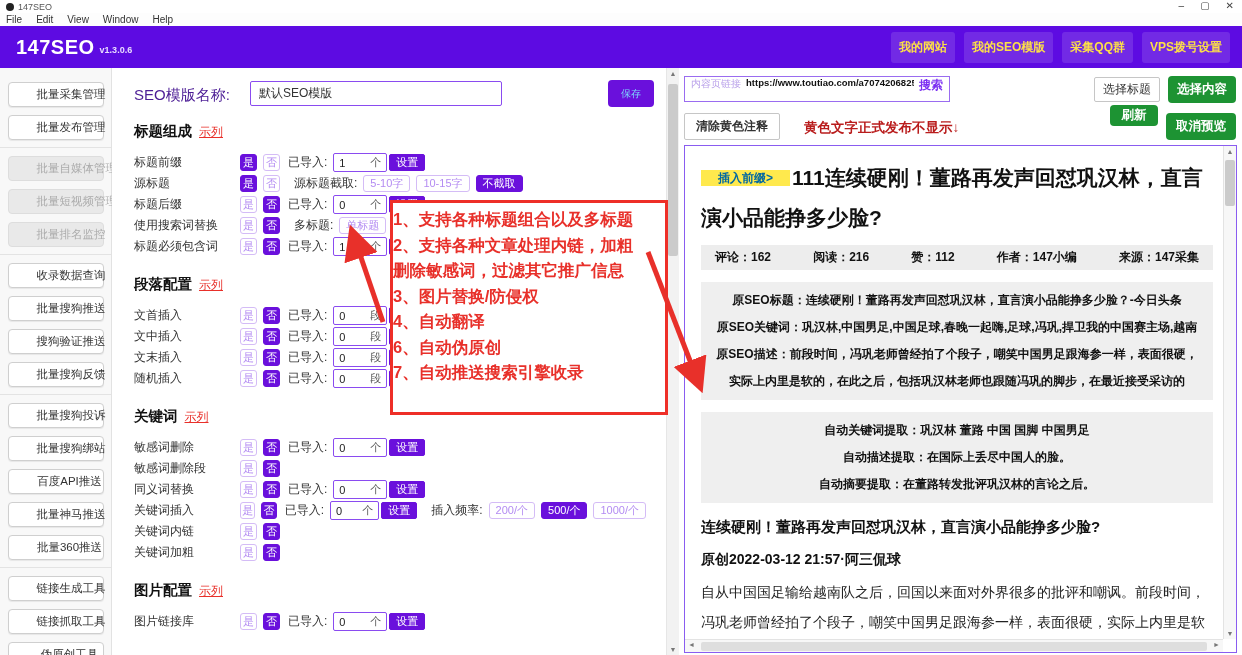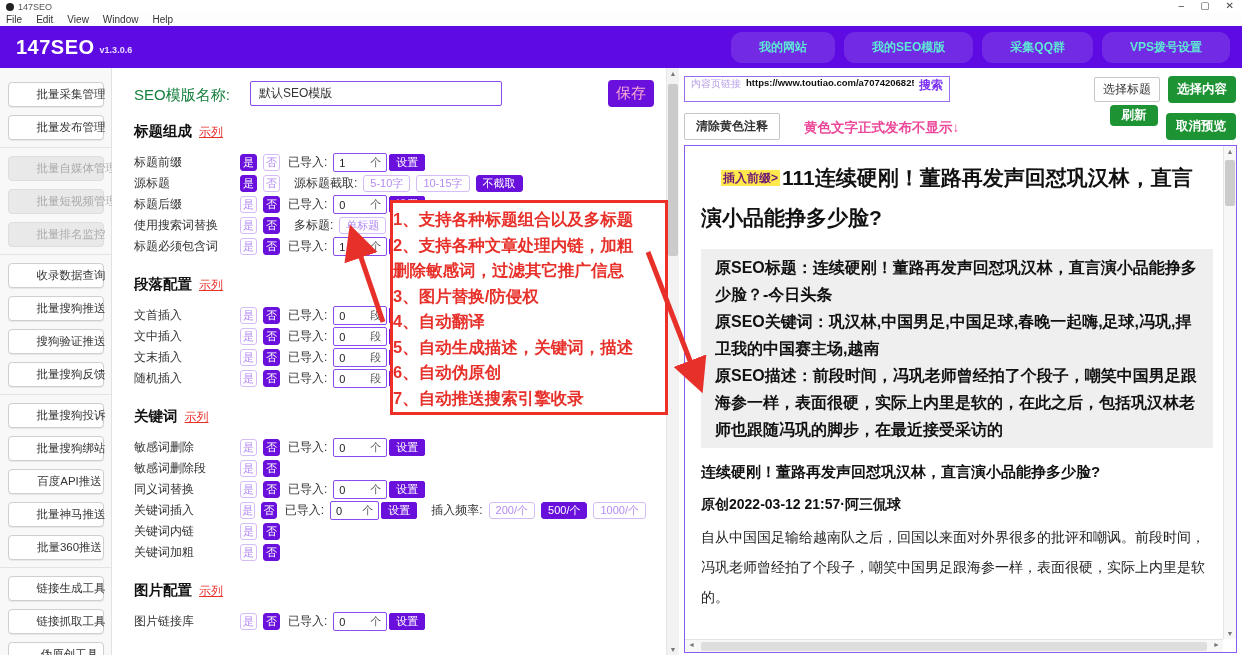--- a/index.html
+++ b/index.html
@@ -14,39 +14,39 @@
   .wincontrols span { cursor:default; }
   .menubar { position:absolute; left:0; top:13px; width:1242px; height:13px; background:#fdfdfd;
     display:flex; gap:14px; align-items:center; padding:0 6px; font-size:10px; color:#333; }
 
   
   .appheader { position:absolute; left:0; top:26px; width:1242px; height:42px; background:#5d0be2;
     display:flex; align-items:center; }
   .brand { color:#fff; font-size:20px; font-weight:bold; margin-left:16px; letter-spacing:.5px; }
   .ver { color:#e8dcff; font-size:9px; font-weight:bold; margin-left:5px; margin-top:6px; }
   .headernav { position:absolute; right:12px; top:0; height:42px; display:flex; align-items:center; gap:9px; }
-  .nav-pill { background:rgba(255,255,255,.13); color:#5eead4; font-size:12px; font-weight:bold;
-    padding:7px 28px; border-radius:11px; cursor:pointer; white-space:nowrap; }
+  .nav-pill { background:rgba(255,255,255,.13); color:#fde047; font-size:12px; font-weight:bold;
+    padding:7px 8px; border-radius:3px; cursor:pointer; white-space:nowrap; }
 
   
   .sidebar { position:absolute; left:0; top:68px; width:112px; height:587px; background:#f8f8f8;
     border-right:1px solid #e2e2e2; padding-top:6px; }
   .side-btn { display:block; width:96px; height:25px; margin:8px auto 0; background:#fff;
     border:1px solid #cfcfcf; border-radius:4px; font-size:11.5px; color:#333;
     box-shadow:0 1px 1px rgba(0,0,0,.07); cursor:pointer; font-family:inherit; white-space:nowrap;padding-left:28px; }
   .side-btn.disabled { background:#e9e9e9; color:#ababab; border-color:#ddd; box-shadow:none; }
   .side-sep { height:1px; background:#e3e3e3; margin:7px 0 0; }
 
   
   .main { position:absolute; left:112px; top:68px; width:554px; height:587px; background:#fff; }
-  .name-label { position:absolute; left:22px; top:18px; font-size:15px; color:#15803d; }
+  .name-label { position:absolute; left:22px; top:18px; font-size:15px; color:#4c1d95; }
   .name-input { position:absolute; left:138px; top:13px; width:252px; height:25px;
     border:1px solid #8a4bf0; border-radius:2px; font-size:12px; padding:0 8px; color:#333; font-family:inherit; }
   .save { position:absolute; left:496px; top:12px; width:46px; height:27px; background:#6a10dc;
-    color:#f9a8d4; border:none; border-radius:4px; font-size:15px; cursor:pointer; font-family:inherit; }
+    color:#7dd3fc; border:none; border-radius:4px; font-size:10px; cursor:pointer; font-family:inherit; }
   .fsections { position:absolute; left:22px; top:54px; right:14px; }
   .fsection { margin-bottom:18px; }
   .ftitle-row { height:20px; margin-bottom:10px; }
   .ftitle { font-size:14.5px; font-weight:bold; color:#111; }
   .fexample { font-size:12px; color:#e8302a; text-decoration:underline; margin-left:7px; cursor:pointer; }
   .frow { height:21px; display:flex; align-items:center; font-size:12px; color:#333; }
   .flabel { width:106px; flex:none; white-space:nowrap; }
   .chip { display:inline-flex; align-items:center; justify-content:center; height:17px;
     padding:0 6px; border-radius:3px; font-size:11px; margin-right:6px; cursor:pointer; white-space:nowrap; }
   .chip.on  { background:#6a10dc; color:#fff; border:1px solid #6a10dc; }
@@ -79,35 +79,35 @@
   .url-label { font-size:10px; color:#b9a0ea; flex:none; }
   .url-text { font-size:9.5px; color:#111; font-weight:bold; flex:1; overflow:hidden; white-space:nowrap; }
   .search-link { font-size:12px; color:#7b2ff2; font-weight:bold; flex:none; cursor:pointer; }
   .btn-outline { position:absolute; background:#fff; border:1px solid #c6c6c6; border-radius:2px;
     font-size:12px; color:#333; cursor:pointer; font-family:inherit; }
   .btn-green { position:absolute; background:#1d9333; border:none; border-radius:4px; color:#fff;
     font-size:12.5px; font-weight:bold; cursor:pointer; font-family:inherit; }
   .sel-title { right:82px; top:9px; width:66px; height:25px; }
   .sel-content { right:6px; top:8px; width:68px; height:27px; }
   .clear-btn { left:2px; top:45px; width:96px; height:27px; font-weight:bold; }
-  .yellow-note { position:absolute; left:122px; top:51px; font-size:13.5px; color:#ec4899; font-weight:bold; }
+  .yellow-note { position:absolute; left:122px; top:51px; font-size:13.5px; color:#b91c1c; font-weight:bold; }
   .refresh-btn { right:84px; top:37px; width:48px; height:21px; }
   .cancel-btn { right:6px; top:45px; width:70px; height:27px; }
 
   .preview { position:absolute; left:2px; top:77px; width:553px; height:508px; border:1px solid #8a5cf0;
     background:#fff; }
   .pv-content { position:absolute; left:0; top:0; right:13px; bottom:13px; overflow:hidden;
     padding:10px 10px 0 16px; }
   .pv-title { font-size:21px; font-weight:bold; color:#111; line-height:39px; margin-top:2px; }
-  .prefix-chip { background:#ffe94d; color:#701a75; font-size:12px; font-weight:bold; padding:1px 2px;
-    vertical-align:3px; margin-right:2px;margin-left:20px; }
+  .prefix-chip { background:#ffe94d; color:#0369a1; font-size:12px; font-weight:bold; padding:1px 17px;
+    vertical-align:3px; margin-right:2px; }
   .metabar { margin-top:8px; background:#ededed; height:25px; display:flex; align-items:center;
     justify-content:space-between; padding:0 14px; font-size:12px; font-weight:bold; color:#111; }
-  .graybox { margin-top:12px; background:#efefef; padding:5px 14px; font-size:16px; font-weight:bold;
-    color:#111; line-height:27px; }
+  .graybox { margin-top:12px; background:#efefef; padding:5px 14px; font-size:12px; font-weight:bold;
+    color:#111; line-height:27px;text-align:center; }
   .pv-subtitle { margin-top:15px; font-size:15px; font-weight:bold; color:#111; }
   .pv-byline { margin-top:14px; font-size:14px; font-weight:bold; color:#111; }
   .pv-body { margin-top:8px; font-size:14px; color:#222; line-height:30px; }
 
   .pv-scroll-v { position:absolute; right:0; top:0; bottom:13px; width:13px; background:#f7f7f7;
     border-left:1px solid #e3e3e3; }
   .pv-scroll-h { position:absolute; left:0; right:13px; bottom:0; height:13px; background:#f7f7f7;
     border-top:1px solid #e3e3e3; }
   .pvh-arrow { position:absolute; top:1px; font-size:7px; color:#777; }
   .pvh-thumb { position:absolute; left:16px; right:16px; top:2px; height:9px; background:#dedede; border-radius:2px; }
@@ -351,21 +351,20 @@
   <div class="sb-thumb" style="top:16px;height:172px"></div>
   <div class="sb-arrow" style="bottom:2px">▼</div>
 </div>
 
 <div class="callout" id="callout">
     <div class="callout-line">1、支持各种标题组合以及多标题</div>
     <div class="callout-line">2、支持各种文章处理内链，加粗</div>
     <div class="callout-line">删除敏感词，过滤其它推广信息</div>
     <div class="callout-line">3、图片替换/防侵权</div>
     <div class="callout-line">4、自动翻译</div>
-    <div class="callout-line">5、自动生成描述，关键词，描述</div>
     <div class="callout-line">6、自动伪原创</div>
     <div class="callout-line">7、自动推送搜索引擎收录</div>
   </div>
 
 <svg class="arrows">
   <defs>
     <marker id="ah" markerWidth="7" markerHeight="7" refX="5" refY="3.5" orient="auto">
       <path d="M0,0 L7,3.5 L0,7 z" fill="#e8302a"></path>
     </marker>
   </defs>
@@ -385,24 +384,36 @@
   <button class="btn-outline clear-btn">清除黄色注释</button>
   <span class="yellow-note">黄色文字正式发布不显示↓</span>
   <button class="btn-green refresh-btn">刷新</button>
   <button class="btn-green cancel-btn">取消预览</button>
 
   <div class="preview">
     <div class="pv-content">
       <div class="pv-title">
         <span class="prefix-chip">插入前缀&gt;</span><span>111连续硬刚！董路再发声回怼巩汉林，直言演小品能挣多少脸?</span>
       </div>
+      <div class="metabar" id="metabar">
+          <span class="meta-item">评论：162</span>
+          <span class="meta-item">阅读：216</span>
+          <span class="meta-item">赞：112</span>
+          <span class="meta-item">作者：147小编</span>
+          <span class="meta-item">来源：147采集</span>
+        </div>
       <div class="graybox" id="seobox">
           <div class="gb-line">原SEO标题：连续硬刚！董路再发声回怼巩汉林，直言演小品能挣多少脸？-今日头条</div>
           <div class="gb-line">原SEO关键词：巩汉林,中国男足,中国足球,春晚一起嗨,足球,冯巩,捍卫我的中国赛主场,越南</div>
           <div class="gb-line">原SEO描述：前段时间，冯巩老师曾经拍了个段子，嘲笑中国男足跟海参一样，表面很硬，实际上内里是软的，在此之后，包括巩汉林老师也跟随冯巩的脚步，在最近接受采访的</div>
+        </div>
+      <div class="graybox" id="autobox">
+          <div class="gb-line">自动关键词提取：巩汉林 董路 中国 国脚 中国男足</div>
+          <div class="gb-line">自动描述提取：在国际上丢尽中国人的脸。</div>
+          <div class="gb-line">自动摘要提取：在董路转发批评巩汉林的言论之后。</div>
         </div>
       <div class="pv-subtitle">连续硬刚！董路再发声回怼巩汉林，直言演小品能挣多少脸?</div>
       <div class="pv-byline">原创2022-03-12 21:57·阿三侃球</div>
       <div class="pv-body">自从中国国足输给越南队之后，回国以来面对外界很多的批评和嘲讽。前段时间，冯巩老师曾经拍了个段子，嘲笑中国男足跟海参一样，表面很硬，实际上内里是软的。</div>
 
     </div>
     <div class="pv-scroll-v">
       <div class="sb-arrow" style="top:2px">▲</div>
       <div class="sb-thumb" style="top:14px;height:46px"></div>
       <div class="sb-arrow" style="bottom:2px">▼</div>

